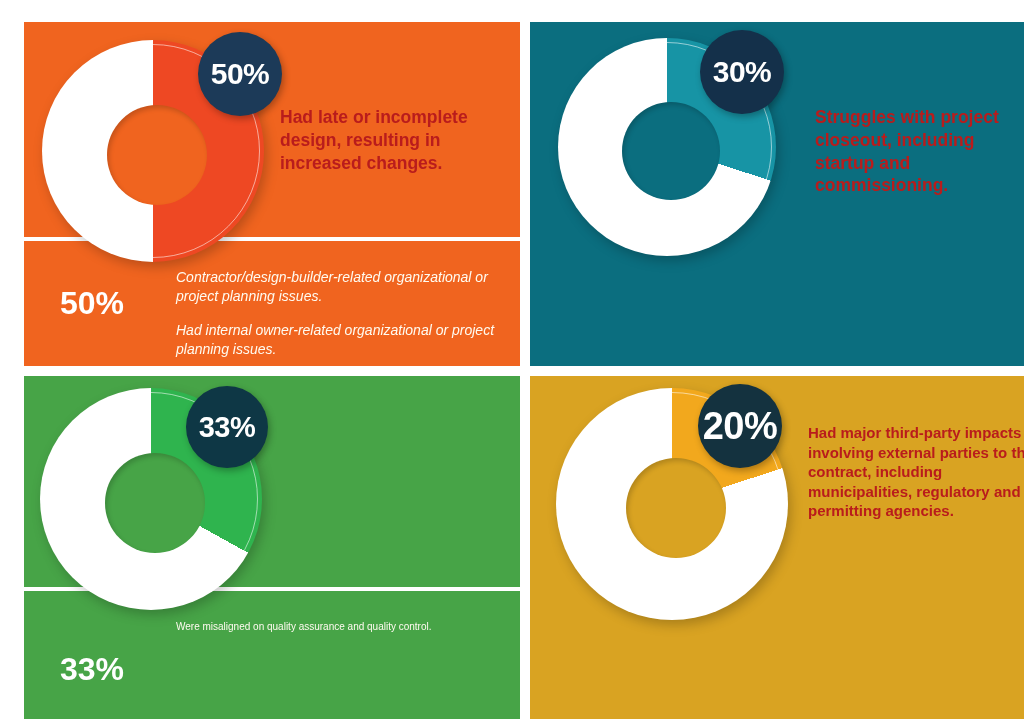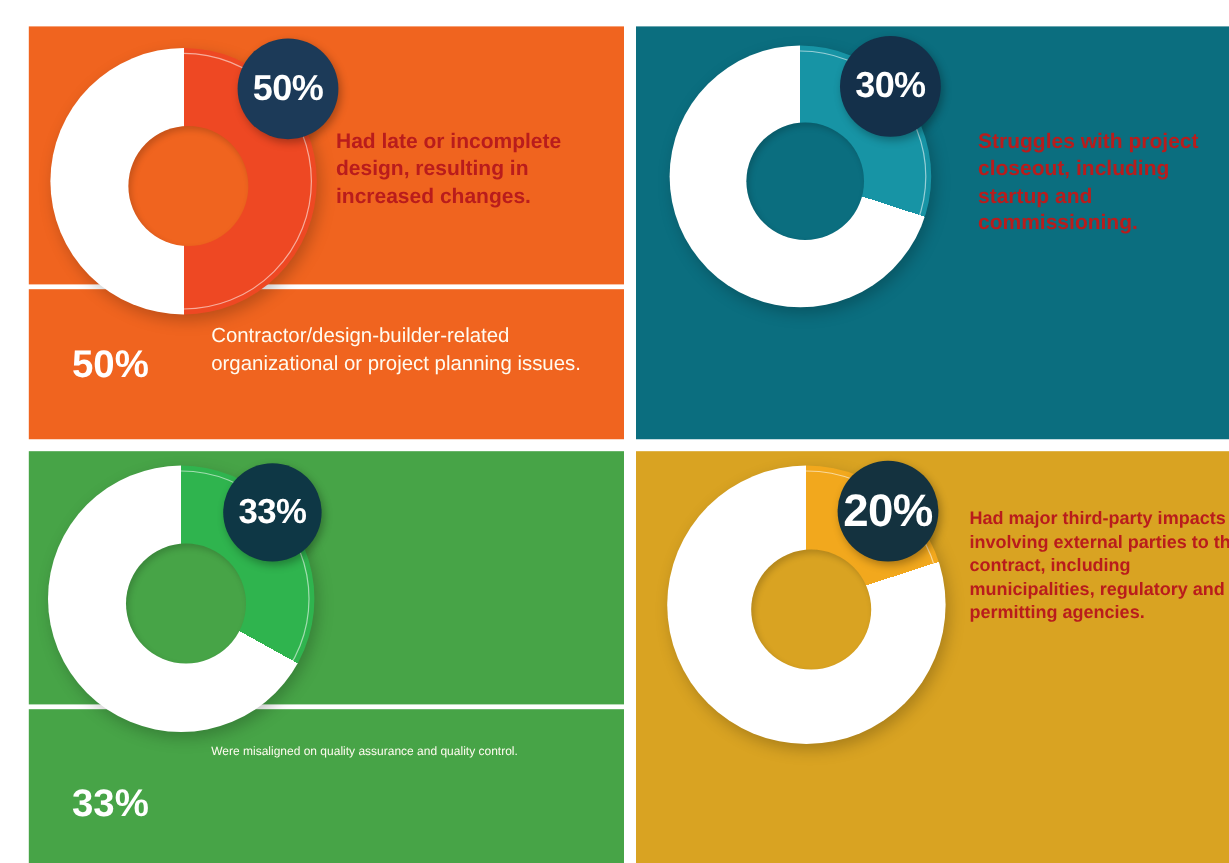--- a/index.html
+++ b/index.html
@@ -128,22 +128,23 @@
     </div>
 
     <div class="badge" style="left:174px; top:10px; width:84px; height:84px; font-size:30px; background:#1C3A58;">
       <span>50%</span>
     </div>
 
     <div class="headline" style="left:256px; top:84px; width:234px; font-size:17.5px;">Had late or incomplete design, resulting in increased changes.</div>
 
     <div class="big-pct" style="left:36px; top:263px; font-size:32px;">50%</div>
 
-    <div class="sub-block" style="left:148px; top:242px; width:330px; font-size:17px;">
+    <div class="sub-block" style="left:148px; top:242px; width:330px; font-size:14px;font-style:italic;">
       <p>Contractor/design-builder-related organizational or project  planning issues.</p>
+      <p>Had internal owner-related organizational or project planning issues.</p>
     </div>
   </div>
 
   <div class="quad teal">
 
     <div class="panel panel-full"></div>
 
     <div class="donut-wrap" style="left:24px; top:12px; width:218px; height:218px; z-index:3;">
       <div class="donut" style="width:218px; height:218px;
            background: conic-gradient(from 0deg, #1794A5 0deg 108deg, #FFFFFF 108deg 360deg);">

